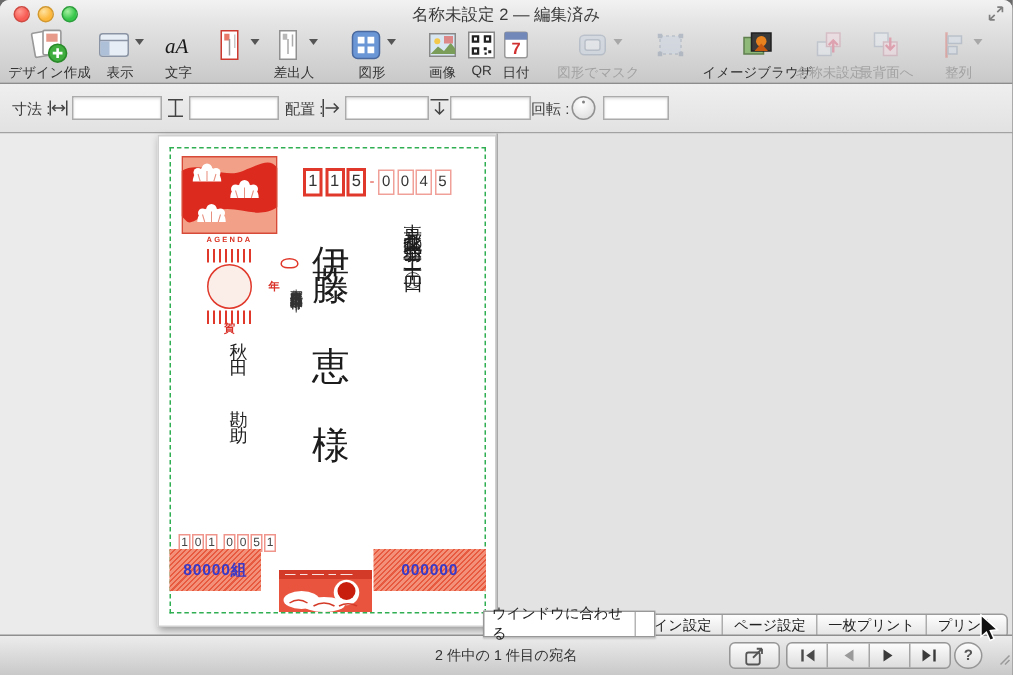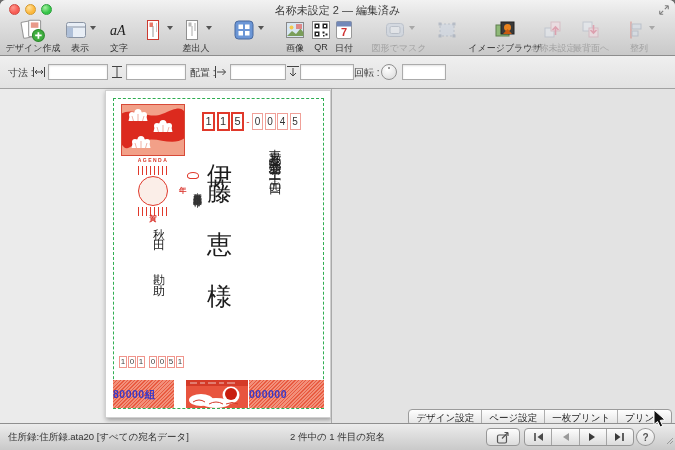--- a/index.html
+++ b/index.html
@@ -60,23 +60,23 @@
   .rp-row{left:96px;top:21px;display:flex;gap:1.5px;align-items:flex-start;}
   .rp-big{width:13px;height:19px;border:2px solid #e0392b;background:#fff;font-size:11px;line-height:15px;
     text-align:center;color:#333;font-family:"Liberation Sans",sans-serif;}
   .rp-hy{width:5px;text-align:center;color:#e0564a;font-size:10px;line-height:19px;}
   .rp-small{width:11px;height:17px;border:1px solid #f0a098;background:#fff;font-size:10px;line-height:15px;
     text-align:center;color:#333;margin-top:1px;font-family:"Liberation Sans",sans-serif;}
   .sp-row{left:13px;top:265px;display:flex;gap:1px;}
   .sp-box{width:8px;height:12px;border:1px solid #f0958c;background:#fff;font-size:8px;line-height:10px;
     text-align:center;color:#444;font-family:"Liberation Sans",sans-serif;}
   .sp-gap{margin-left:3px;}
-  .band{top:289px;height:28px;
+  .band{top:275px;height:28px;
     background:repeating-linear-gradient(135deg,#e85a40 0,#e85a40 1px,#f2907a 1px,#f2907a 2.5px);
-    }
+    text-align:center;}
   .band span{font-size:10.5px;font-weight:bold;color:#3939c8;line-height:28px;letter-spacing:.5px;}
   
   .zoom-popup{position:absolute;left:322px;top:318px;width:113px;height:16px;background:#fff;
     border:1px solid #989898;box-shadow:0 1px 1px rgba(0,0,0,.15);display:flex;align-items:center;z-index:3;}
   .zoom-popup .zp-text{flex:1;font-size:9.5px;color:#222;padding-left:5px;}
   .zp-stepper{width:12px;height:100%;border-left:1px solid #b5b5b5;display:flex;flex-direction:column;
     align-items:center;justify-content:center;gap:1px;}
   .zp-stepper b{width:0;height:0;border:3px solid transparent;}
   .zp-up{border-bottom:4px solid #444;}
   .zp-down{border-top:4px solid #444;}
@@ -181,20 +181,21 @@
       <div class="tb-icon">
           <svg width="24" height="24" viewBox="0 0 24 24">
             <rect x="3" y="3" width="18" height="18" rx="3.5" fill="#6b96d6" stroke="#49699e"></rect>
             <rect x="6.5" y="6.5" width="4.5" height="4.5" fill="#fff"></rect>
             <rect x="13" y="6.5" width="4.5" height="4.5" fill="#fff"></rect>
             <rect x="6.5" y="13" width="4.5" height="4.5" fill="#fff"></rect>
             <rect x="13" y="13" width="4.5" height="4.5" fill="#fff"></rect>
           </svg>
           <span class="dd"></span>
         </div>
+      <div class="tb-label">図形</div>
     </div>
 
     <div class="tb-item" style="left:295px">
       <div class="tb-icon">
           <svg width="24" height="24" viewBox="0 0 24 24">
             <rect x="3.5" y="4.5" width="17" height="15" fill="#d8e6f2" stroke="#888"></rect>
             <circle cx="8.5" cy="9.5" r="2" fill="#f2c94c"></circle>
             <path d="M4 18l5-5 4 3 4.5-5.5 3 4V18z" fill="#7a9e5a"></path>
             <rect x="13" y="6" width="6" height="5" fill="#d88"></rect>
           </svg>
@@ -420,34 +421,40 @@
             <circle cx="45" cy="15" r="8.5" fill="#fff"></circle>
             <circle cx="45" cy="14" r="6" fill="#c81e0e"></circle>
             <path d="M7 22q6-4 12 0M23 24q7-4 14 0M40 24q6-3 12 0" stroke="#d43a28" fill="none" stroke-width="1"></path>
           </svg>
         </div>
         <div class="abs band" style="left:143px;width:75px">
           <span>000000</span>
         </div>
       </div>
 
+      <div class="zoom-popup">
+        <span class="zp-text">ウインドウに合わせる</span>
+        <span class="zp-stepper">
+            <b class="zp-up"></b>
+            <b class="zp-down"></b>
+          </span>
+      </div>
     </div>
 
     <div class="pane-right"></div>
 
     <div class="inspector-btns">
       <span class="ib">デザイン設定</span>
       <span class="ib">ページ設定</span>
       <span class="ib">一枚プリント</span>
       <span class="ib">プリント</span>
     </div>
   </div>
 
   <div class="statusbar">
-    <span class="sb-left">住所録:住所録.ata20 [すべての宛名データ]</span>
     <span class="sb-center">2 件中の 1 件目の宛名</span>
 
     <span class="sb-btn share">
       <svg width="15" height="13" viewBox="0 0 15 13">
           <rect x="1.5" y="4" width="9" height="8" rx="1.5" fill="none" stroke="#555" stroke-width="1.2"></rect>
           <path d="M6 7.5L12 1.5M12 1.5H8.5M12 1.5V5" stroke="#555" stroke-width="1.2" fill="none"></path>
         </svg>
     </span>
 
     <span class="sb-btn nav">

